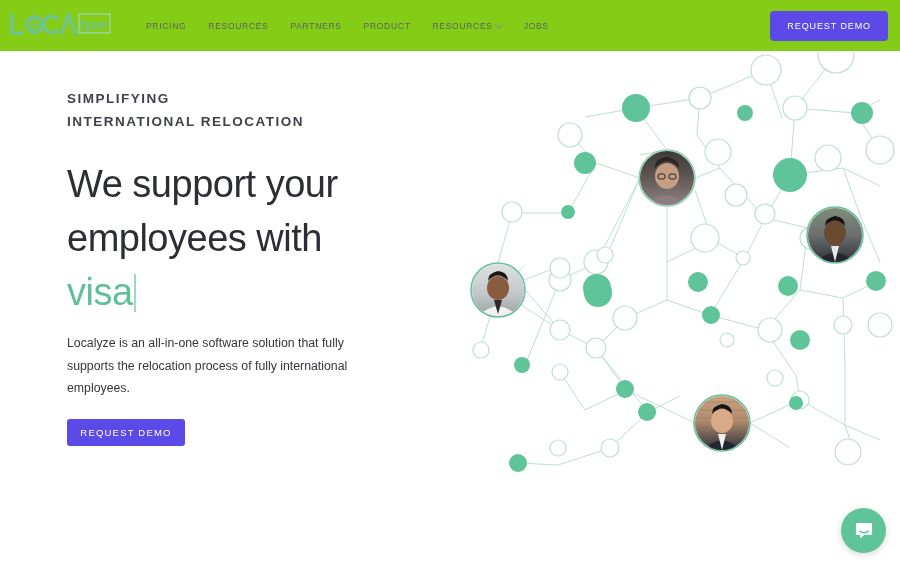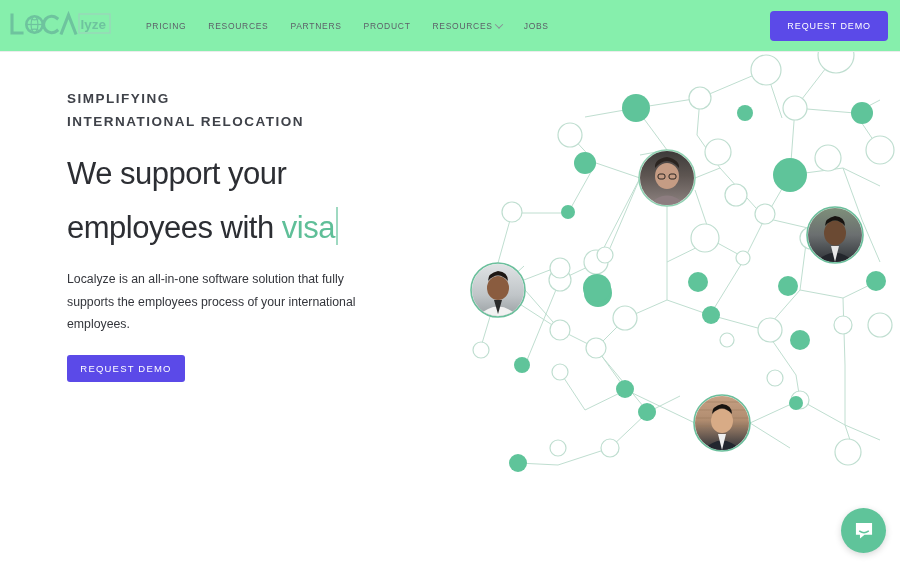--- a/index.html
+++ b/index.html
@@ -21,21 +21,21 @@
     background: #ffffff;
     overflow: hidden;
   }
 
   
   .navbar {
     position: absolute;
     top: 0; left: 0;
     width: 900px;
     height: 52px;
-    background: #86efac;
+    background: #84cc16;
     border-bottom: 1px solid #ececec;
     display: flex;
     align-items: center;
     z-index: 40;
   }
 
   .logo {
     margin-left: 9px;
     display: flex;
     align-items: center;
@@ -114,22 +114,22 @@
   }
   .eyebrow {
     font-size: 13.5px;
     line-height: 22.5px;
     letter-spacing: 1.5px;
     color: #3f4249;
     font-weight: 700;
     white-space: pre-line;
   }
   .headline {
-    margin-top: 14px;
-    font-size: 31px;
+    margin-top: 24px;
+    font-size: 38px;
     line-height: 54px;
     color: #2c2e33;
     font-weight: 400;
     letter-spacing: -0.5px;
   }
   .headline .accent {
     color: #5fbf98;
   }
   .caret {
     display: inline-block;
@@ -516,21 +516,21 @@
     </svg>
   </div>
 
   <div class="hero-text">
     <div class="eyebrow">SIMPLIFYING
 INTERNATIONAL RELOCATION</div>
     <h1 class="headline">
       <span>We support your employees with</span>
       <span class="accent">visa</span><span class="caret"></span>
     </h1>
-    <p class="subcopy">Localyze is an all-in-one software solution that fully supports the employees process of your international employees.</p>
+    <p class="subcopy">Localyze is an all-in-one software solution that fully supports the relocation process of fully international employees.</p>
     <button class="btn-demo-hero">REQUEST DEMO</button>
   </div>
 
 
   <div class="chat-widget">
     <svg width="22" height="22" viewBox="0 0 24 24">
       <path d="M3.2 3.2 H20.8 V16.2 H12.6 L7.6 20.3 V16.2 H3.2 Z" fill="#ffffff"></path>
       <path d="M7.2 12.2 Q12 15.6 16.8 12.2" fill="none" stroke="#5fc49a" stroke-width="1.6" stroke-linecap="round"></path>
     </svg>
   </div>

